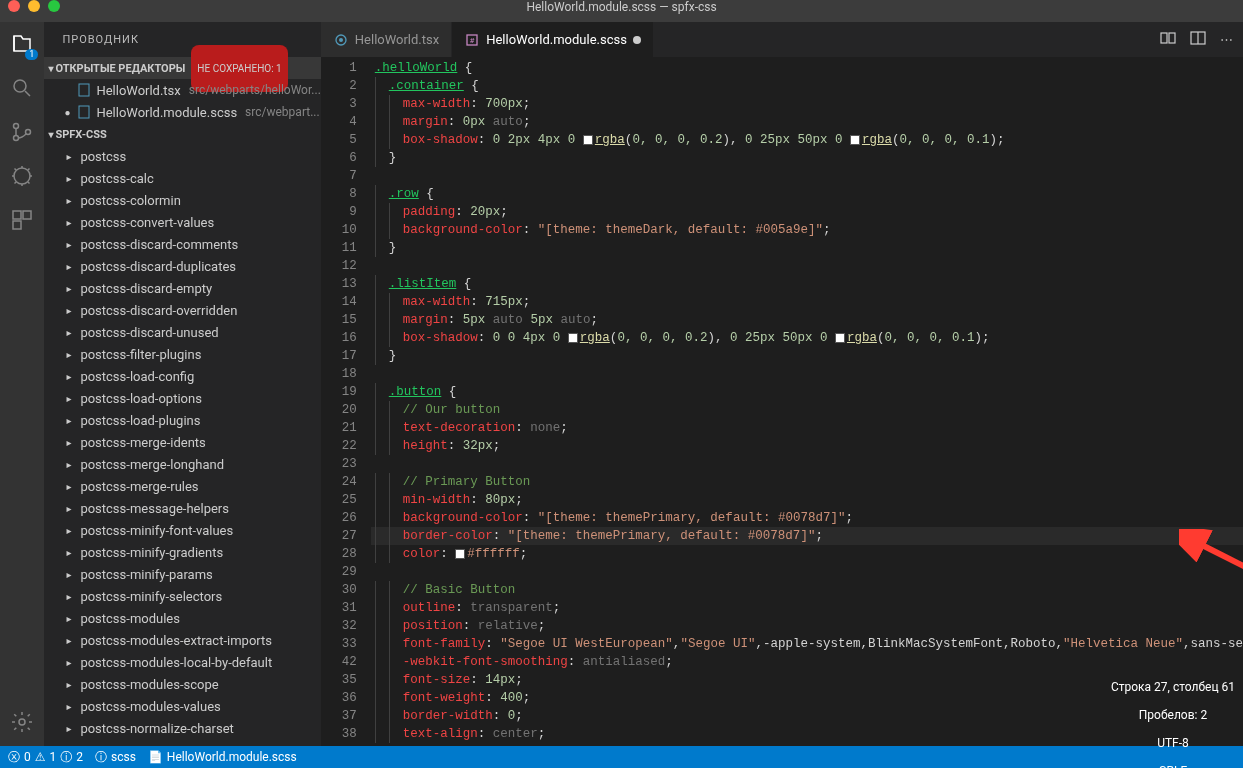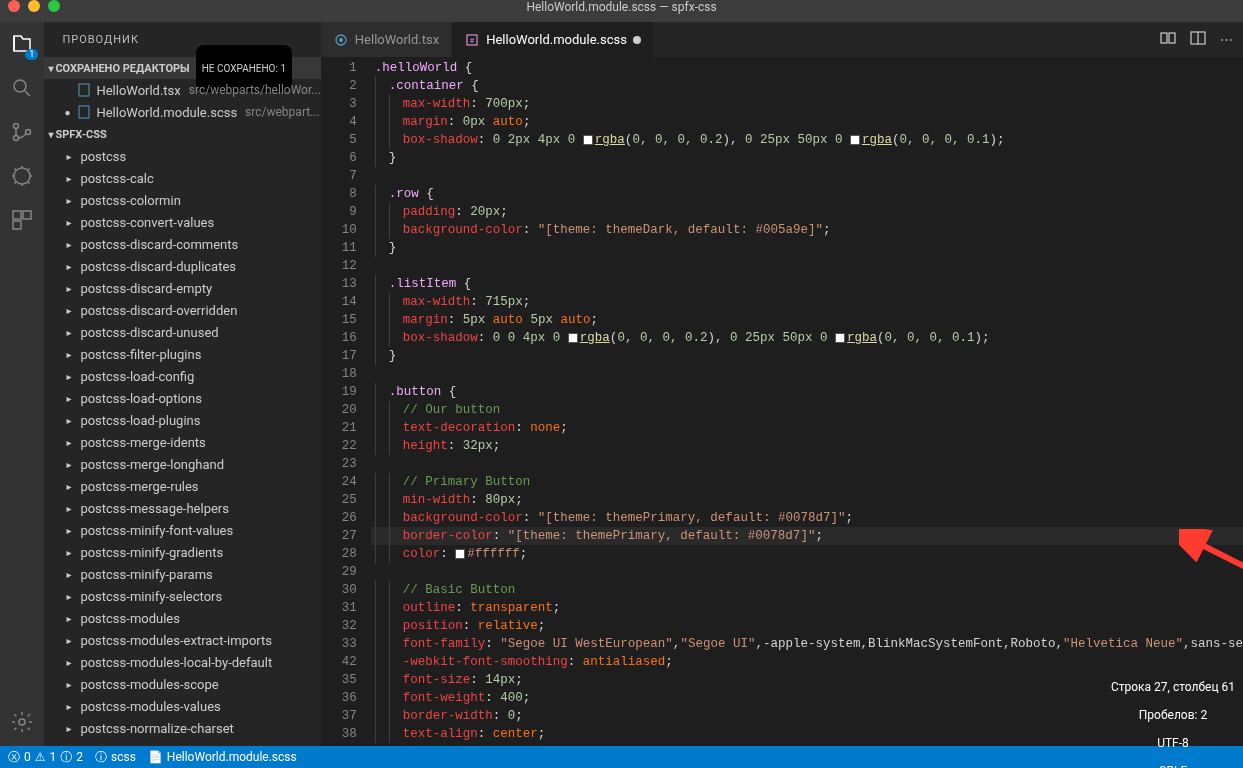--- a/index.html
+++ b/index.html
@@ -94,21 +94,21 @@
     align-items: center;
     padding: 0 4px;
     font-size: 11px;
     font-weight: 700;
     color: #cccccc;
     background: #383838;
     cursor: pointer;
   }
   .sb-section-hdr .chev { margin-right: 2px; font-size: 10px; }
   .sb-badge {
-    background: #000000;
+    background: #b91c1c;
     color: #cccccc;
     font-size: 10px;
     padding: 18px 6px;
     border-radius: 8px;
     margin-left: 6px;
     font-weight: 400;
   }
   .open-editor {
     height: 22px;
     display: flex;
@@ -179,25 +179,25 @@
     color: #858585;
     padding-right: 14px;
     padding-top: 2px;
     user-select: none;
   }
   .gutter div { height: 18px; }
   .code { flex: 1; padding-top: 2px; white-space: pre; position: relative; }
   .code-line { height: 18px; padding-left: 4px; position: relative; }
   .code-line.hl { background: #2a2a2a; }
   .indent-guide { border-left: 1px solid #404040; display: inline-block; width: 14px; height: 18px; vertical-align: top; }
-  .tok-sel { color: #f0abfc; }
+  .tok-sel { color: #22c55e; text-decoration: underline; }
   .tok-punc { color: #d4d4d4; }
   .tok-prop { color: #ef4444; }
   .tok-num { color: #b5cea8; }
-  .tok-kw { color: #f97316; }
+  .tok-kw { color: #737373; }
   .tok-str { color: #ce9178; }
   .tok-fn { color: #dcdcaa; text-decoration: underline; }
   .tok-comment { color: #6a9955; }
   .color-swatch { display: inline-block; width: 10px; height: 10px; border: 1px solid #555; vertical-align: middle; margin-right: 2px; background: #fff; }
   .arrow {
     position: absolute;
     left: 858px;
     top: 472px;
     pointer-events: none;
   }
@@ -269,21 +269,21 @@
           <path d="M12 2v3M12 19v3M4.2 4.2l2.1 2.1M17.7 17.7l2.1 2.1M2 12h3M19 12h3M4.2 19.8l2.1-2.1M17.7 6.3l2.1-2.1"></path>
         </svg>
     </div>
   </div>
 
   <div class="sidebar">
     <div class="sb-title">ПРОВОДНИК</div>
 
     <div class="sb-section-hdr">
       <span class="chev">▾</span>
-      <span>СОХРАНЕНО РЕДАКТОРЫ</span>
+      <span>ОТКРЫТЫЕ РЕДАКТОРЫ</span>
       <span class="sb-badge">НЕ СОХРАНЕНО: 1</span>
     </div>
     <div id="open-editors-list">
         <div class="open-editor">
           <span class="dot"></span>
     <span class="file-icon">
             <svg width="14" height="14" viewBox="0 0 14 14">
               <rect x="2" y="1" width="10" height="12" fill="none" stroke="#519aba" stroke-width="1"></rect>
             </svg>
           </span>

